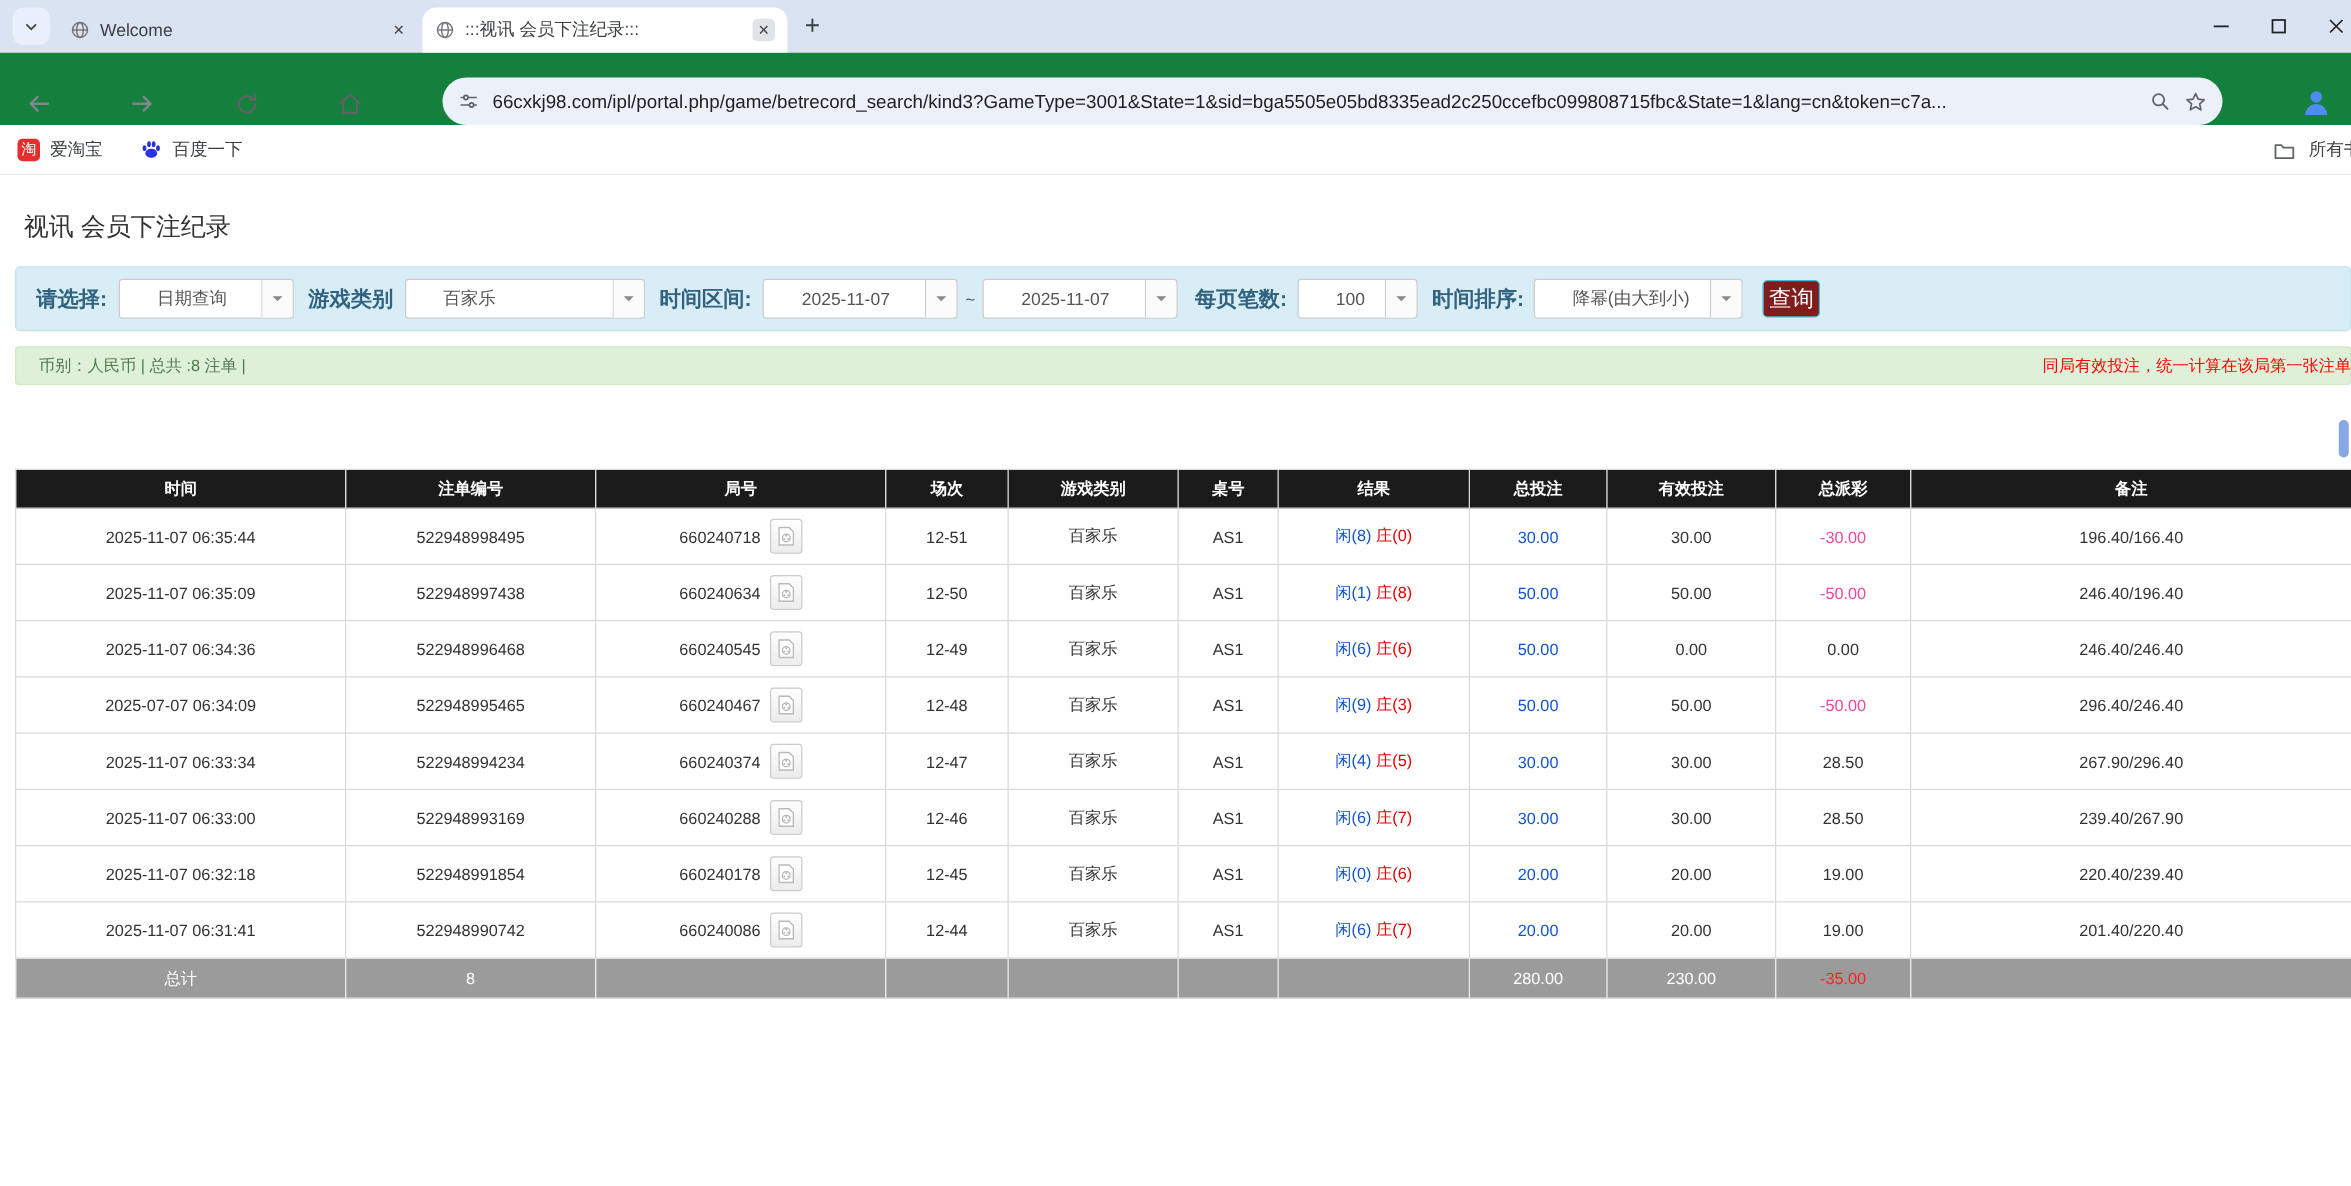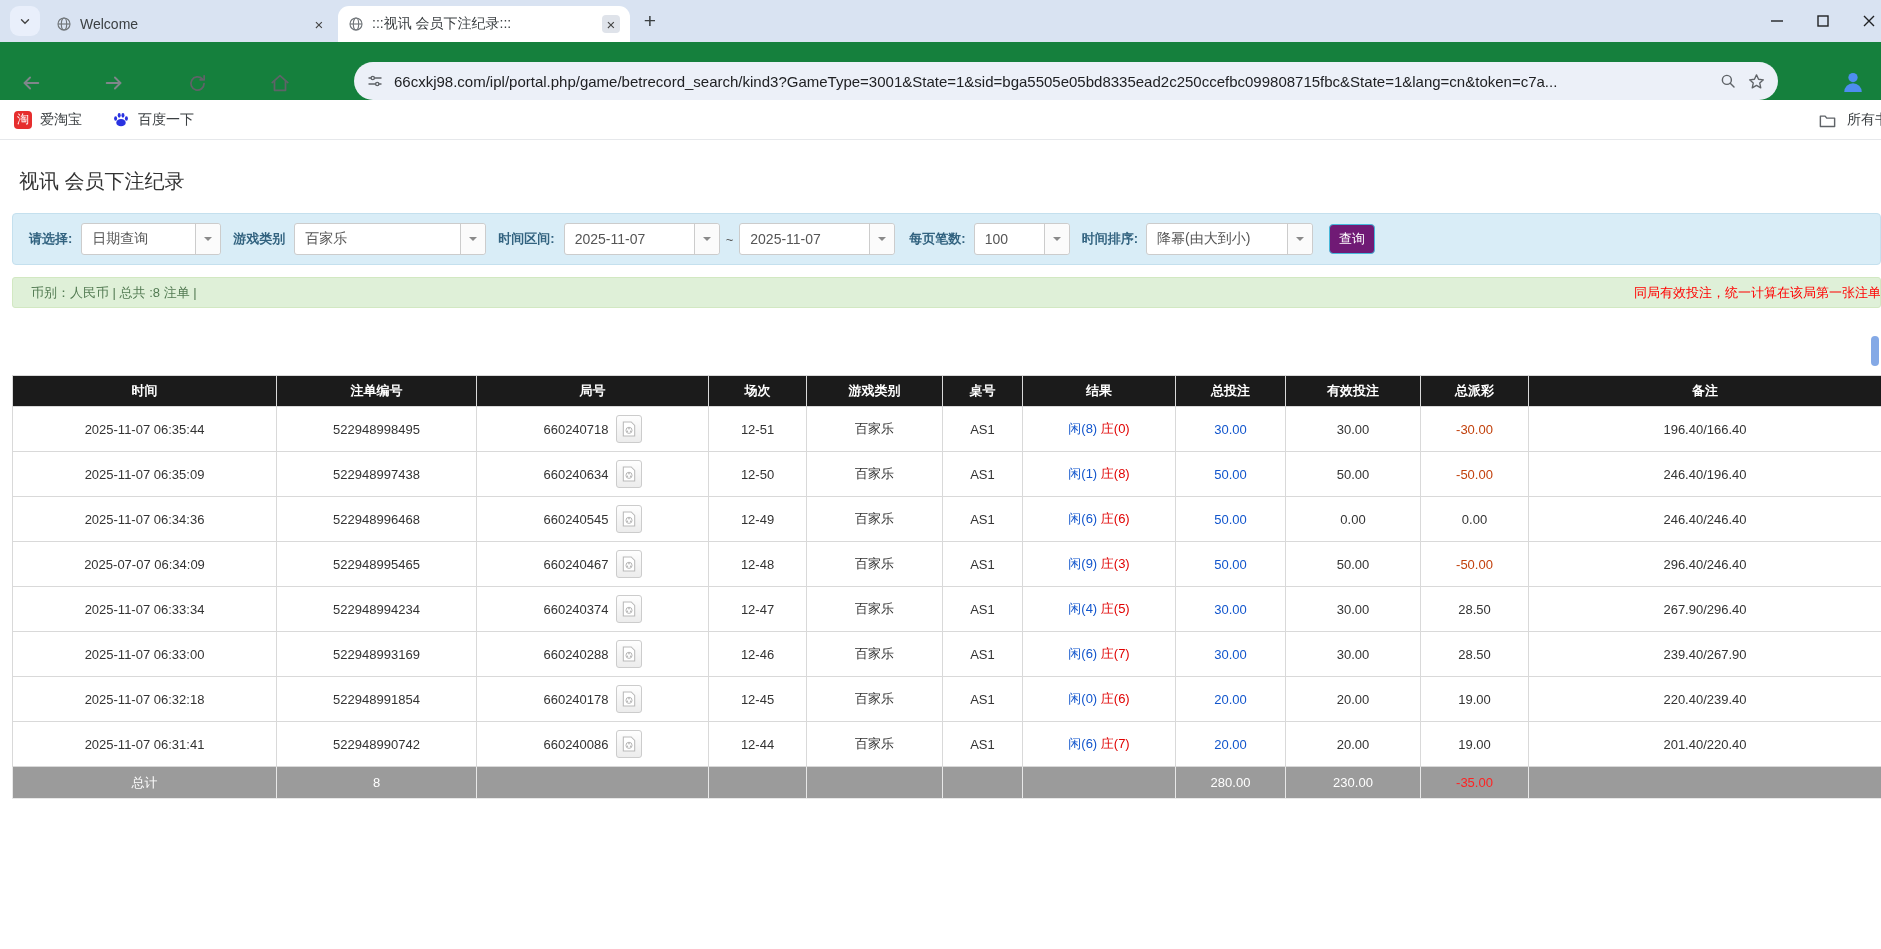--- a/index.html
+++ b/index.html
@@ -38,45 +38,45 @@
   .bm-right { position:absolute; left:1808px; top:0; height:40px; display:flex; align-items:center; gap:10px;
     width:73px; overflow:hidden; }
   .bm-divider { width:1px; height:20px; background:#d5d9de; }
   .bm-all-label { font-size:14px; color:#3c4043; white-space:nowrap; }
 
   
   .page-title { margin:28px 0 0 19px; font-size:20px; font-weight:500; color:#333; }
 
   .filterbar { margin:18px 0 0 12px; width:1869px; height:52px; background:#d9edf7; border:1px solid #c4e0ee;
     border-radius:4px; display:flex; align-items:center; padding-left:16px; }
-  .flabel { font-size:13px; font-weight:bold; color:#31627f; white-space:nowrap; }
+  .flabel { font-size:17px; font-weight:bold; color:#31627f; white-space:nowrap; }
   .sel { height:32px; background:#fff; border:1px solid #ccc; border-radius:3px; display:flex; align-items:stretch; cursor:pointer; }
-  .sel .val { flex:1; display:flex; align-items:center; padding:0 10px; font-size:14px; color:#555; white-space:nowrap; overflow:hidden; }
+  .sel .val { flex:1; display:flex; align-items:center; padding:0 10px; font-size:14px; color:#555; white-space:nowrap; overflow:hidden;margin-left:20px; }
   .sel .arw { width:25px; border-left:1px solid #ccc; background:#fbfbfb; display:flex; align-items:center; justify-content:center;
     border-radius:0 3px 3px 0; }
   .arw i { border:4px solid transparent; border-top-color:#8a8a8a; margin-top:4px; }
   .tilde { font-size:13px; color:#555; margin:0 6px; }
-  .search-btn { width:46px; height:30px; background:#701a75; border:1px solid #46b8da; border-radius:4px; color:#fff;
-    font-size:13px; display:flex; align-items:center; justify-content:center; margin-left:16px; cursor:pointer; }
+  .search-btn { width:46px; height:30px; background:#7f1d1d; border:1px solid #46b8da; border-radius:4px; color:#fff;
+    font-size:18px; display:flex; align-items:center; justify-content:center; margin-left:16px; cursor:pointer; }
 
   .greenbar { margin:12px 0 15px 12px; width:1869px; height:31px; background:#dff0d8; border:1px solid #d2e8c2;
     border-radius:3px; display:flex; align-items:center; position:relative; overflow:hidden; }
   .greenbar .gb-left { margin-left:18px; font-size:13px; color:#527a52; }
   .greenbar .gb-right { position:absolute; right:-14px; font-size:13px; color:#ff0000; white-space:nowrap; }
 
   .bet-table { border-collapse:collapse; table-layout:fixed; width:1869px; margin:67px 0 0 12px; font-size:13px; color:#333; }
   .bet-table th { background:#1b1b1b; color:#fff; font-weight:bold; height:31px; border:1px solid #d9d9d9; font-size:13px; }
   .bet-table td { height:45px; border:1px solid #d9d9d9; text-align:center; background:#fff; }
   .round-wrap { display:inline-flex; align-items:center; gap:7px; }
   .video-btn { width:26px; height:28px; border:1px solid #ccc; border-radius:3px;
     background:linear-gradient(#fefefe,#ececec); display:inline-flex; align-items:center; justify-content:center; cursor:pointer; }
   .res-p { color:#1155cc; }
   .res-b { color:#e00000; }
   td.blue { color:#1155cc; }
-  td.neg { color:#c2410c; }
+  td.neg { color:#ec4899; }
   .summary td { background:#9b9b9b; color:#fff; height:32px; border-color:#e8e8e8; }
   .summary td.neg { color:#ff2222; }
 
   .scroll-thumb { position:absolute; right:2px; top:336px; width:8px; height:30px; background:#84a9e6; border-radius:4px; }
 
   svg { display:block; }
 </style>
 </head>
 <body>
 

